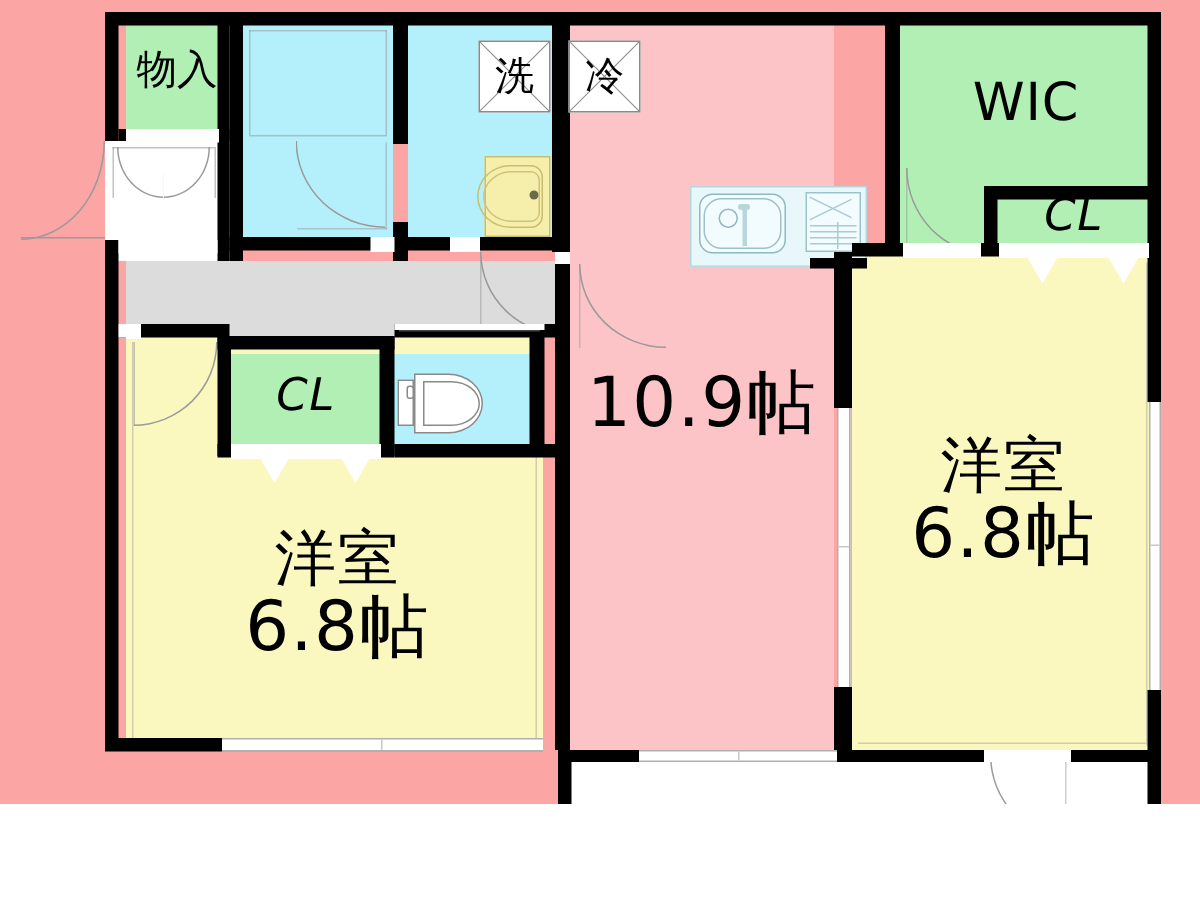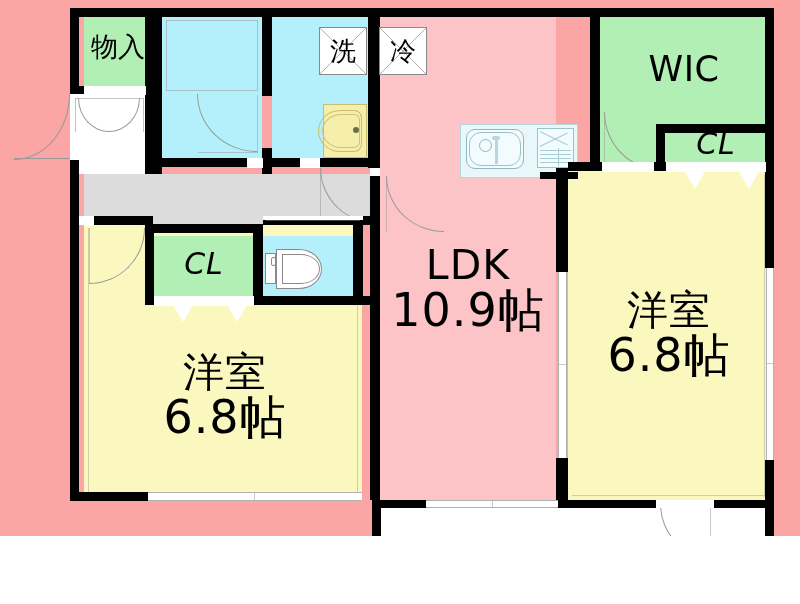--- a/index.html
+++ b/index.html
@@ -264,21 +264,20 @@
       <line x1="48" y1="0" x2="0" y2="48" stroke="#8a8a8a" stroke-width="0.7"></line>
     </svg>
     <span class="t">冷</span>
   </div>
 
   <div class="lbl lbl-wic" style="left:600px;top:52px;width:168px;">WIC</div>
   <div class="lbl lbl-cl" style="left:666px;top:129px;width:100px;">CL</div>
   <div class="lbl lbl-cl" style="left:156px;top:249px;width:96px;">CL</div>
 
   <div class="lbl lbl-room" style="left:380px;top:245px;width:176px;">
-    <div>LDK</div>
     <div class="n">10.9帖</div>
   </div>
 
   <div class="lbl lbl-room" style="left:90px;top:352px;width:270px;">
     <div>洋室</div>
     <div class="n">6.8帖</div>
   </div>
 
   <div class="lbl lbl-room" style="left:572px;top:290px;width:194px;">
     <div>洋室</div>

